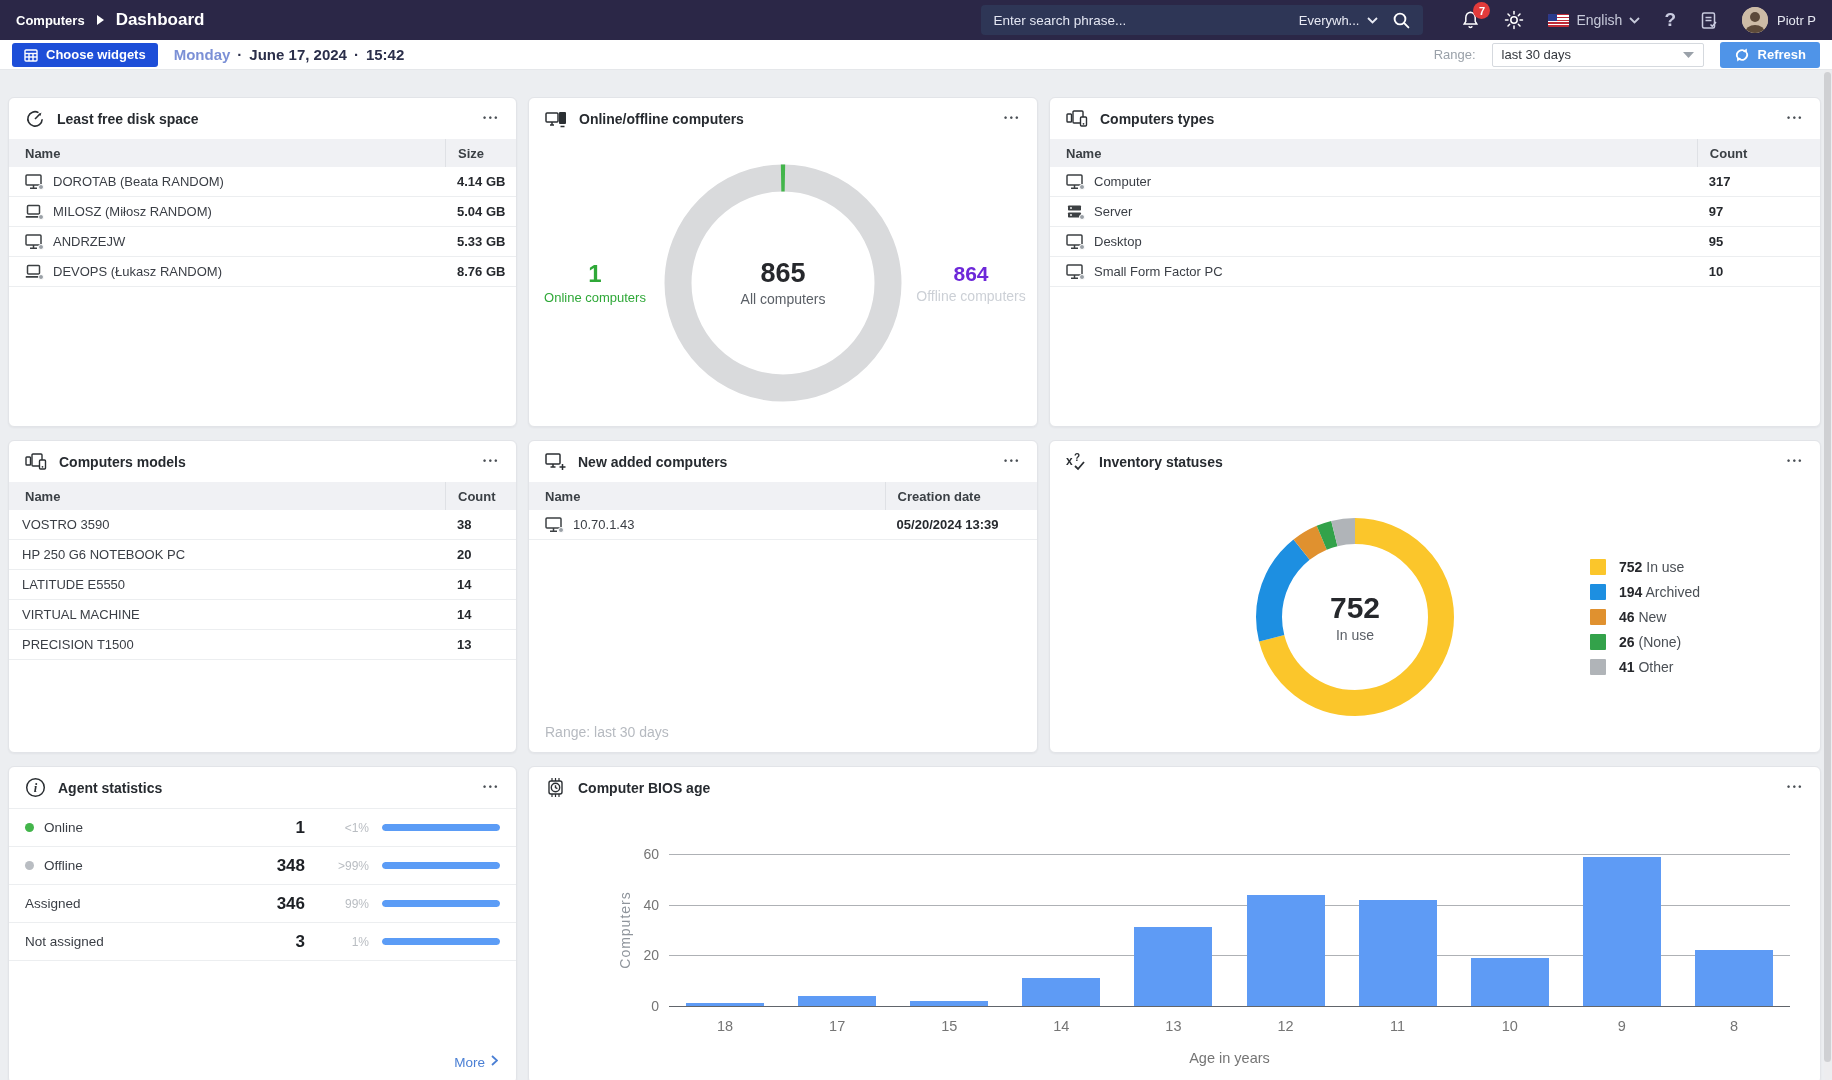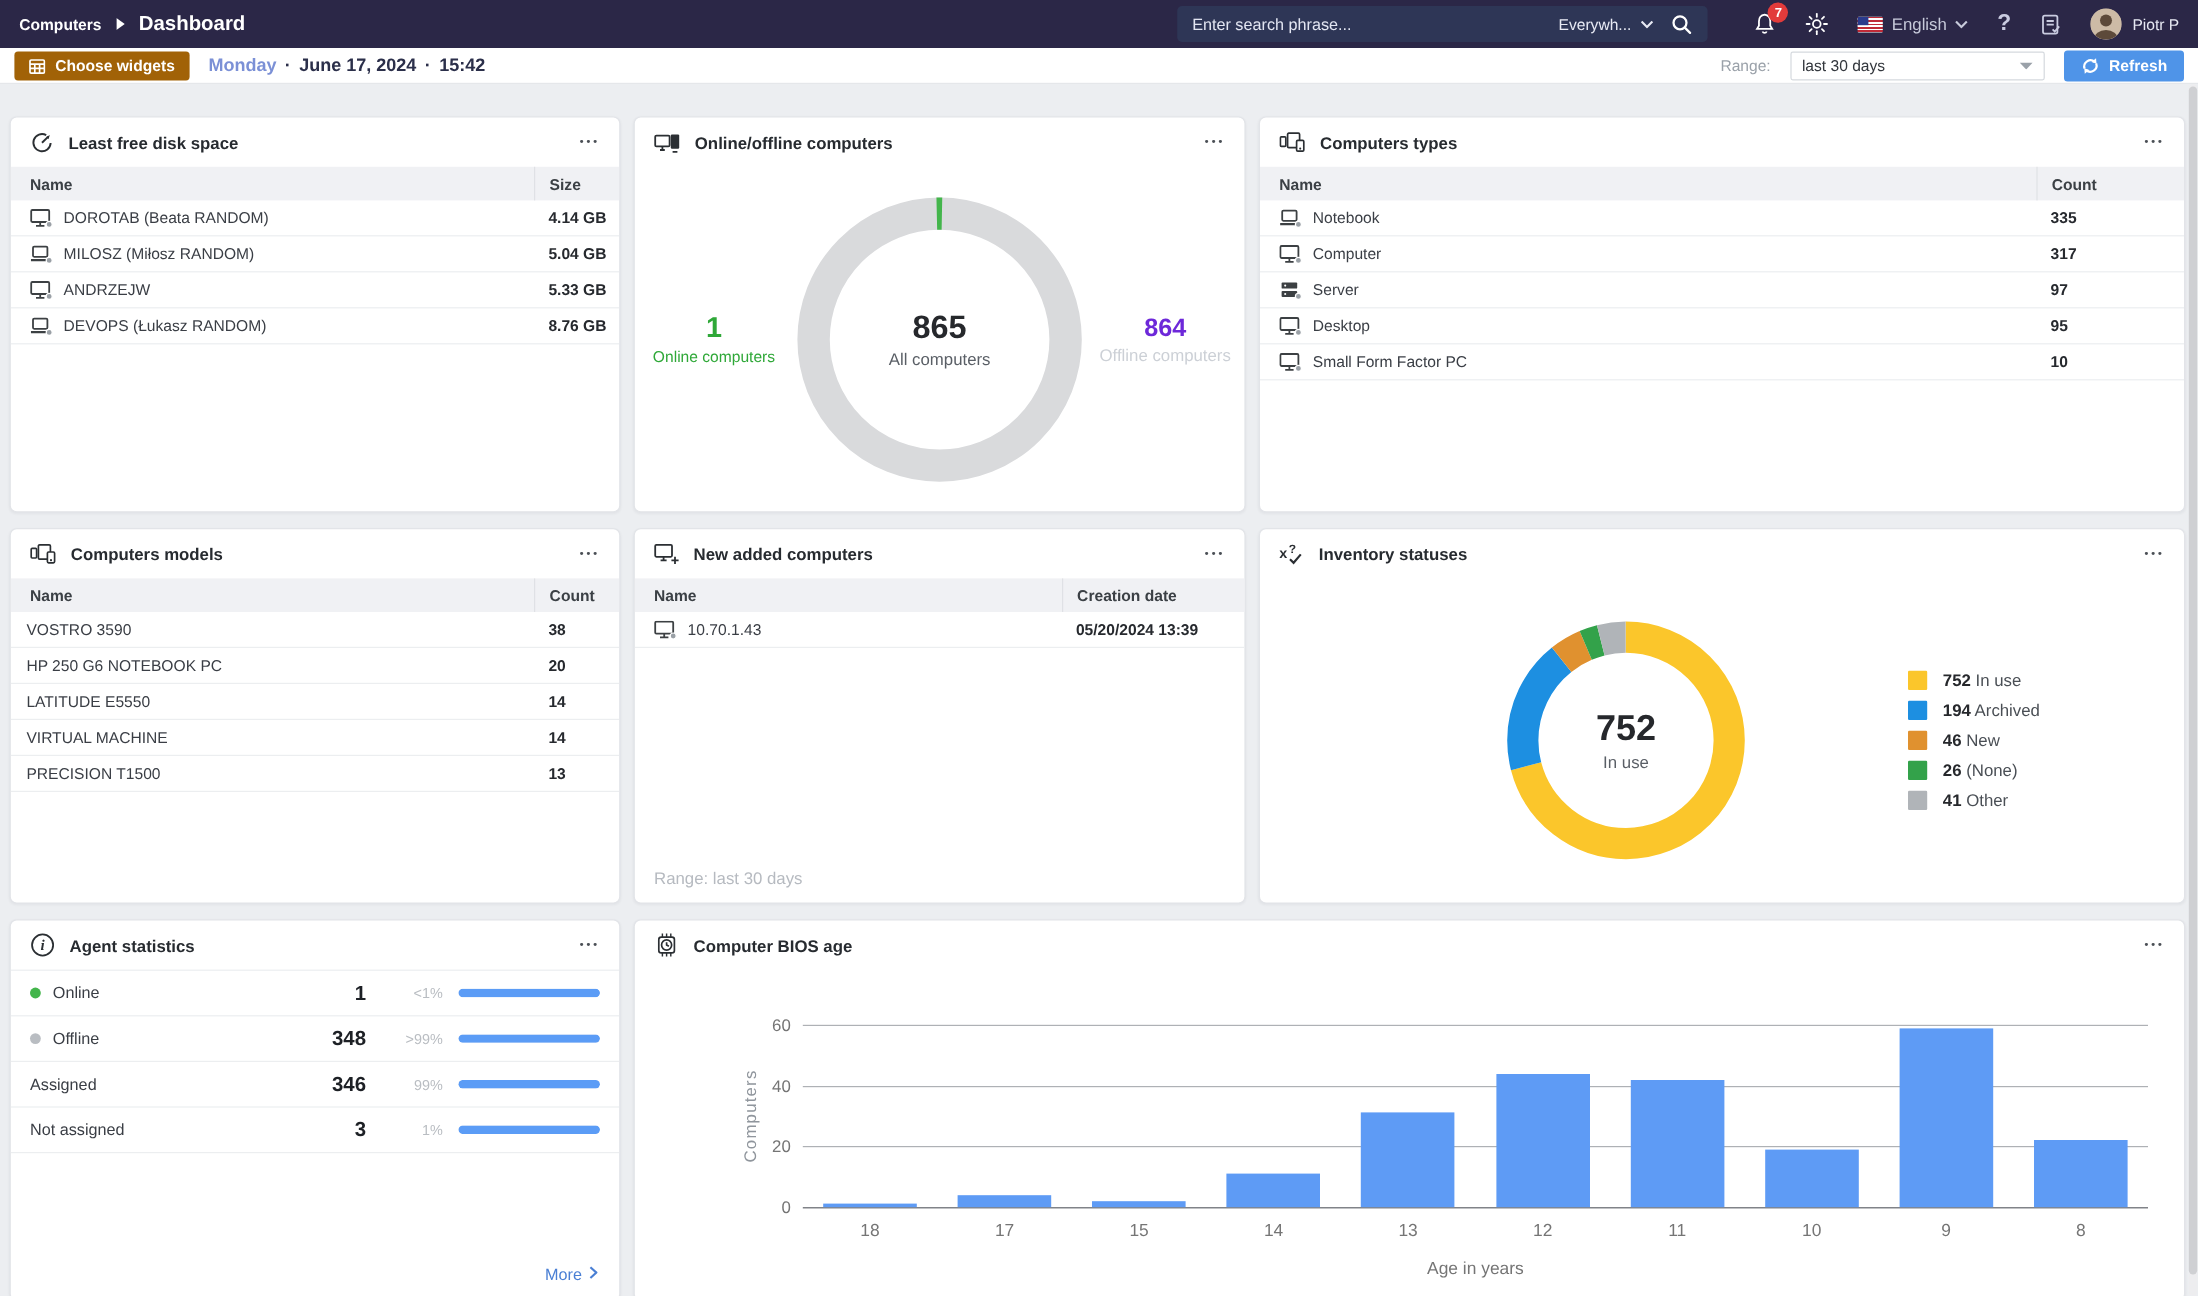--- a/index.html
+++ b/index.html
@@ -29,21 +29,21 @@
     background:repeating-linear-gradient(180deg,#bf2a37 0 1.4px,#fff 1.4px 2.8px); }
   .flag::after { content:""; position:absolute; left:0; top:0; width:9px; height:7px; background:#2a3a8c; }
   .lang { display:flex; align-items:center; gap:7px; color:#c7cada; font-size:14px; cursor:pointer; }
   .q-icon { color:#c9cbe0; font-size:19px; font-weight:700; cursor:pointer; }
   .user { display:flex; align-items:center; gap:9px; cursor:pointer; }
   .avatar { width:26px; height:26px; border-radius:50%; overflow:hidden; background:#cdbba6; }
   .user-name { color:#e6e8f2; font-size:13px; white-space:nowrap; }
 
   
   .toolbar { height:30px; background:#fff; border-bottom:1px solid #e5e7ea; display:flex; align-items:center; padding:0 12px; gap:16px; }
-  .btn-green { height:24px; background:#a16207; border:none; border-radius:3px; color:#fff; font-size:13px; font-weight:700;
+  .btn-green { height:24px; background:#1d4ed8; border:none; border-radius:3px; color:#fff; font-size:13px; font-weight:700;
     display:flex; align-items:center; gap:8px; padding:0 12px; cursor:pointer; font-family:"Liberation Sans",sans-serif; }
   .date-line { font-size:15px; font-weight:700; color:#2b2f4a; display:flex; gap:7px; align-items:center; }
   .date-line .day { color:#7b90d6; }
   .range-label { margin-left:auto; color:#9aa1a9; font-size:13px; }
   .select { width:212px; height:24px; background:#fff; border:1px solid #d5d9de; border-radius:2px; font-size:13px; color:#33373d;
     display:flex; align-items:center; justify-content:space-between; padding:0 9px; cursor:pointer; }
   .btn-refresh { height:26px; background:#4f94e8; border:none; border-radius:3px; color:#fff; font-size:13px; font-weight:700;
     display:flex; align-items:center; gap:8px; padding:0 14px; cursor:pointer; font-family:"Liberation Sans",sans-serif; }
 
   
@@ -352,33 +352,20 @@
             <circle cx="17.5" cy="14.8" r="0.9" fill="#2b2f33" stroke="none"></circle>
       </svg>
       <span class="card-title">Computers types</span>
       <span class="dots">•••</span>
     </div>
     <div class="card-body">
       <div style="--split: 84%;">
             <div class="t-head">
       <div class="c1">Name</div>
       <div class="c2">Count</div>
-            </div>
-            <div class="t-row ">
-        <span class="c1">
-                <span class="dev-ico">
-                  <svg width="18" height="16" viewBox="0 0 18 16">
-                    <rect x="2.5" y="1.5" width="12" height="8.5" rx="1" fill="none" stroke="#3c4043" stroke-width="1.5"></rect>
-                    <line x1="0.8" y1="12.8" x2="16.8" y2="12.8" stroke="#3c4043" stroke-width="1.8"></line>
-                  </svg>
-                  <span class="st-dot"></span>
-                </span>
-                <span>Notebook</span>
-              </span>
-        <span class="c2">335</span>
             </div>
             <div class="t-row ">
         <span class="c1">
                 <span class="dev-ico">
                   <svg width="18" height="16" viewBox="0 0 18 16">
                     <rect x="1" y="1" width="15" height="10" rx="1" fill="none" stroke="#3c4043" stroke-width="1.5"></rect>
                     <line x1="8.5" y1="11" x2="8.5" y2="14" stroke="#3c4043" stroke-width="1.5"></line>
                     <line x1="5" y1="14.2" x2="12" y2="14.2" stroke="#3c4043" stroke-width="1.5"></line>
                   </svg>
                   <span class="st-dot"></span>

